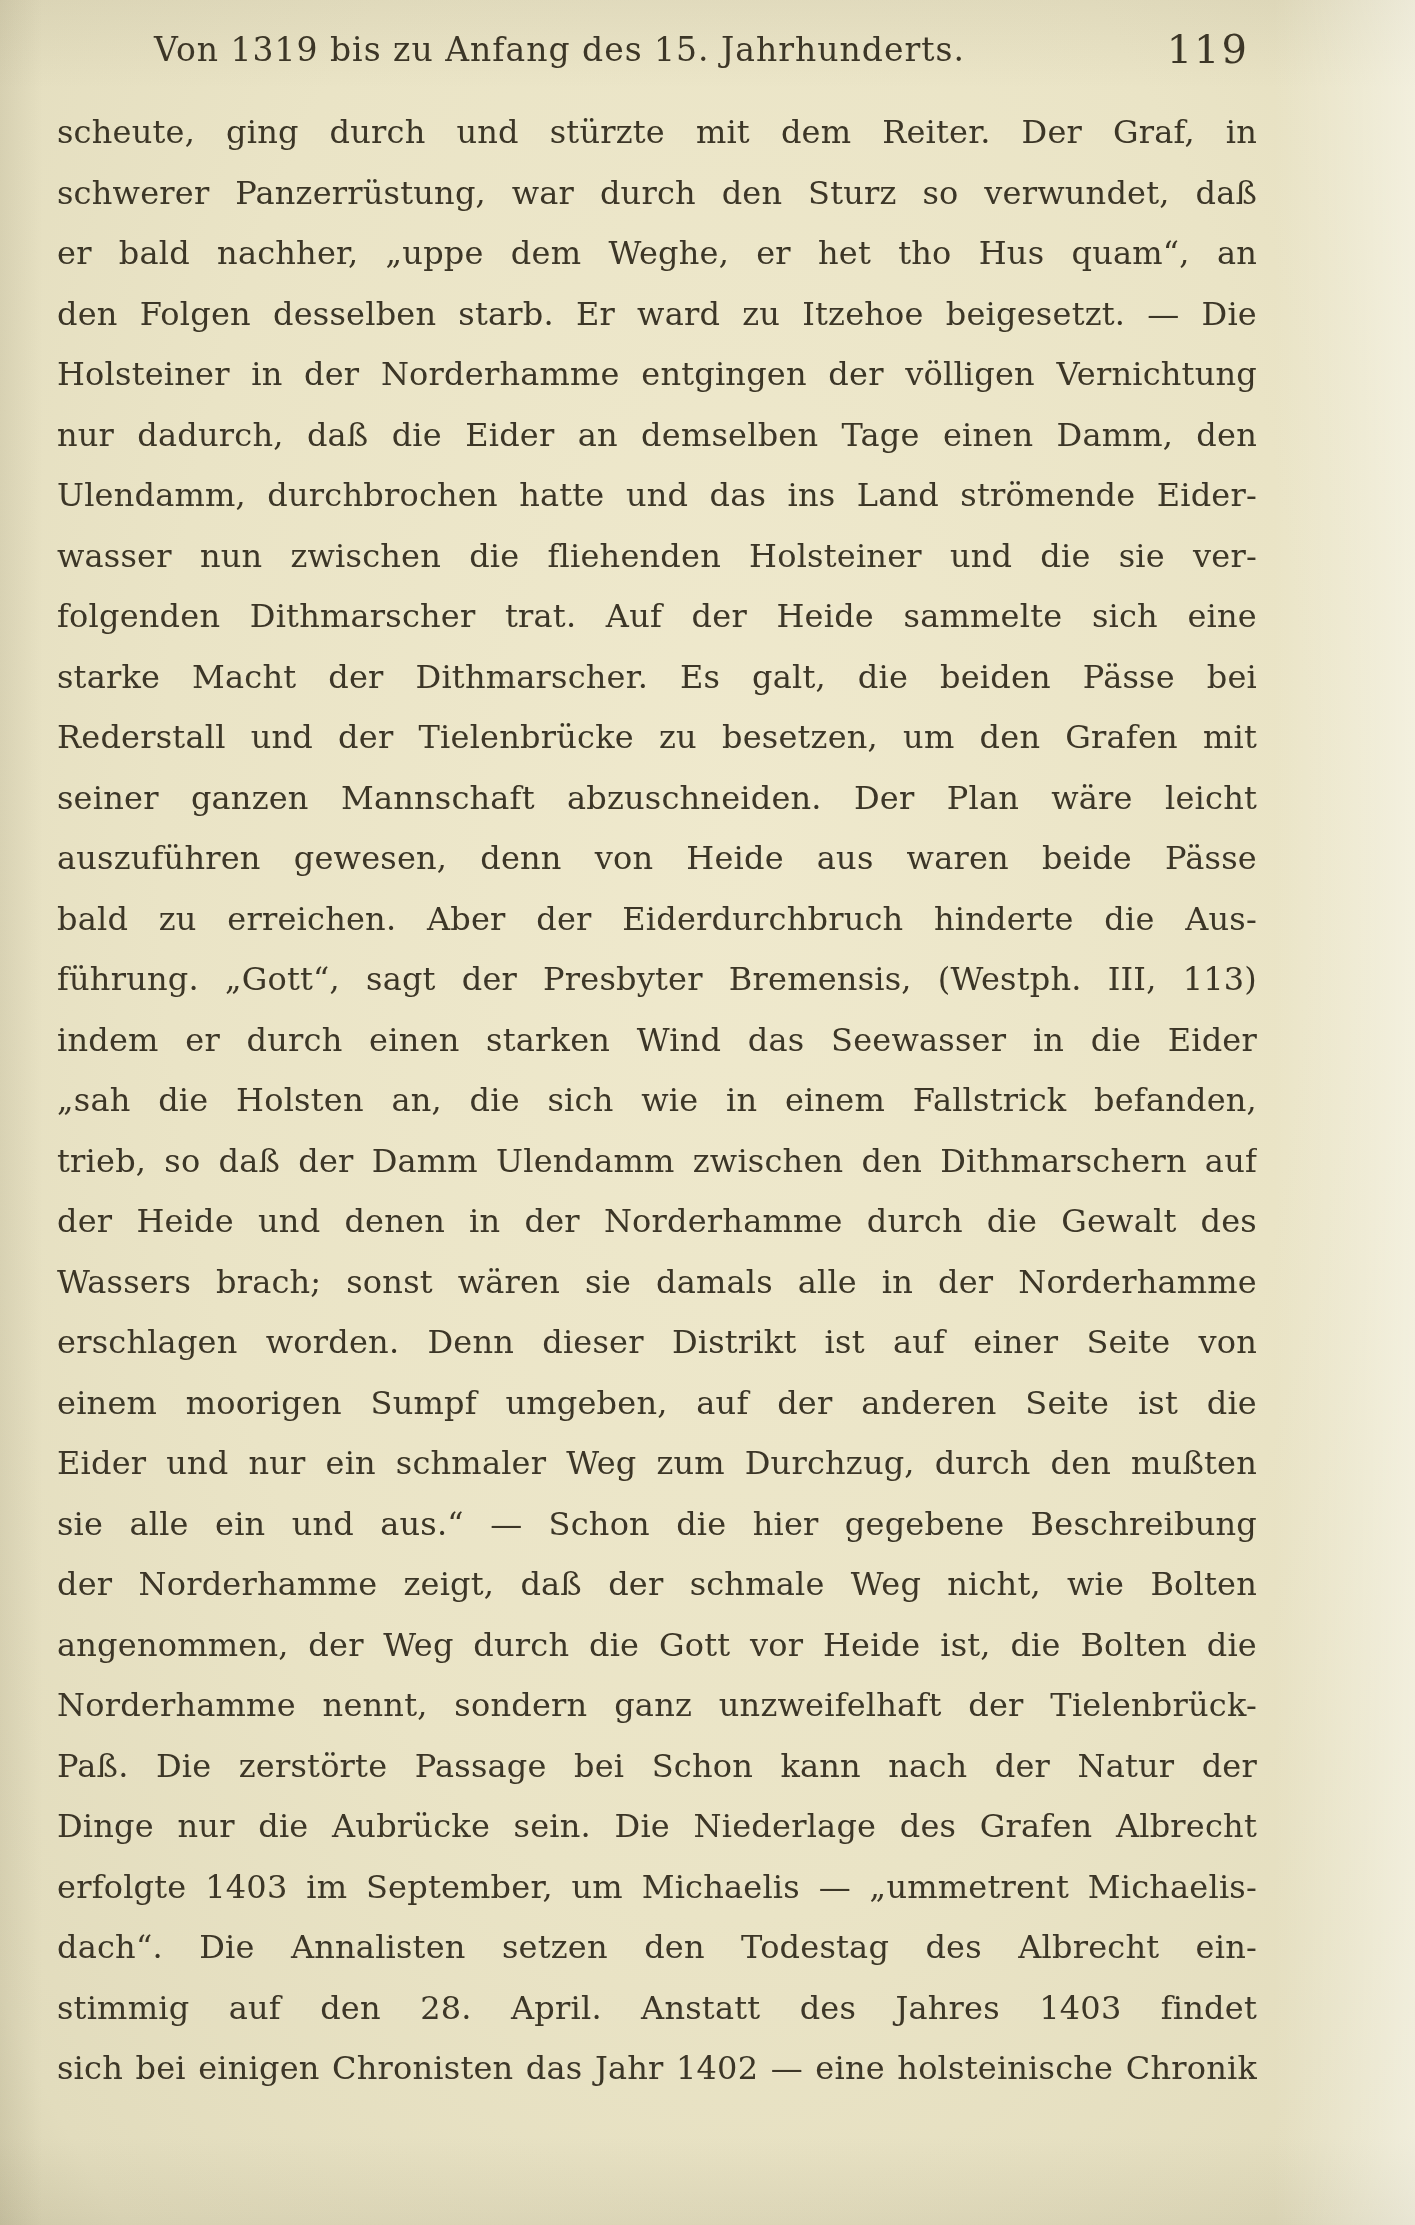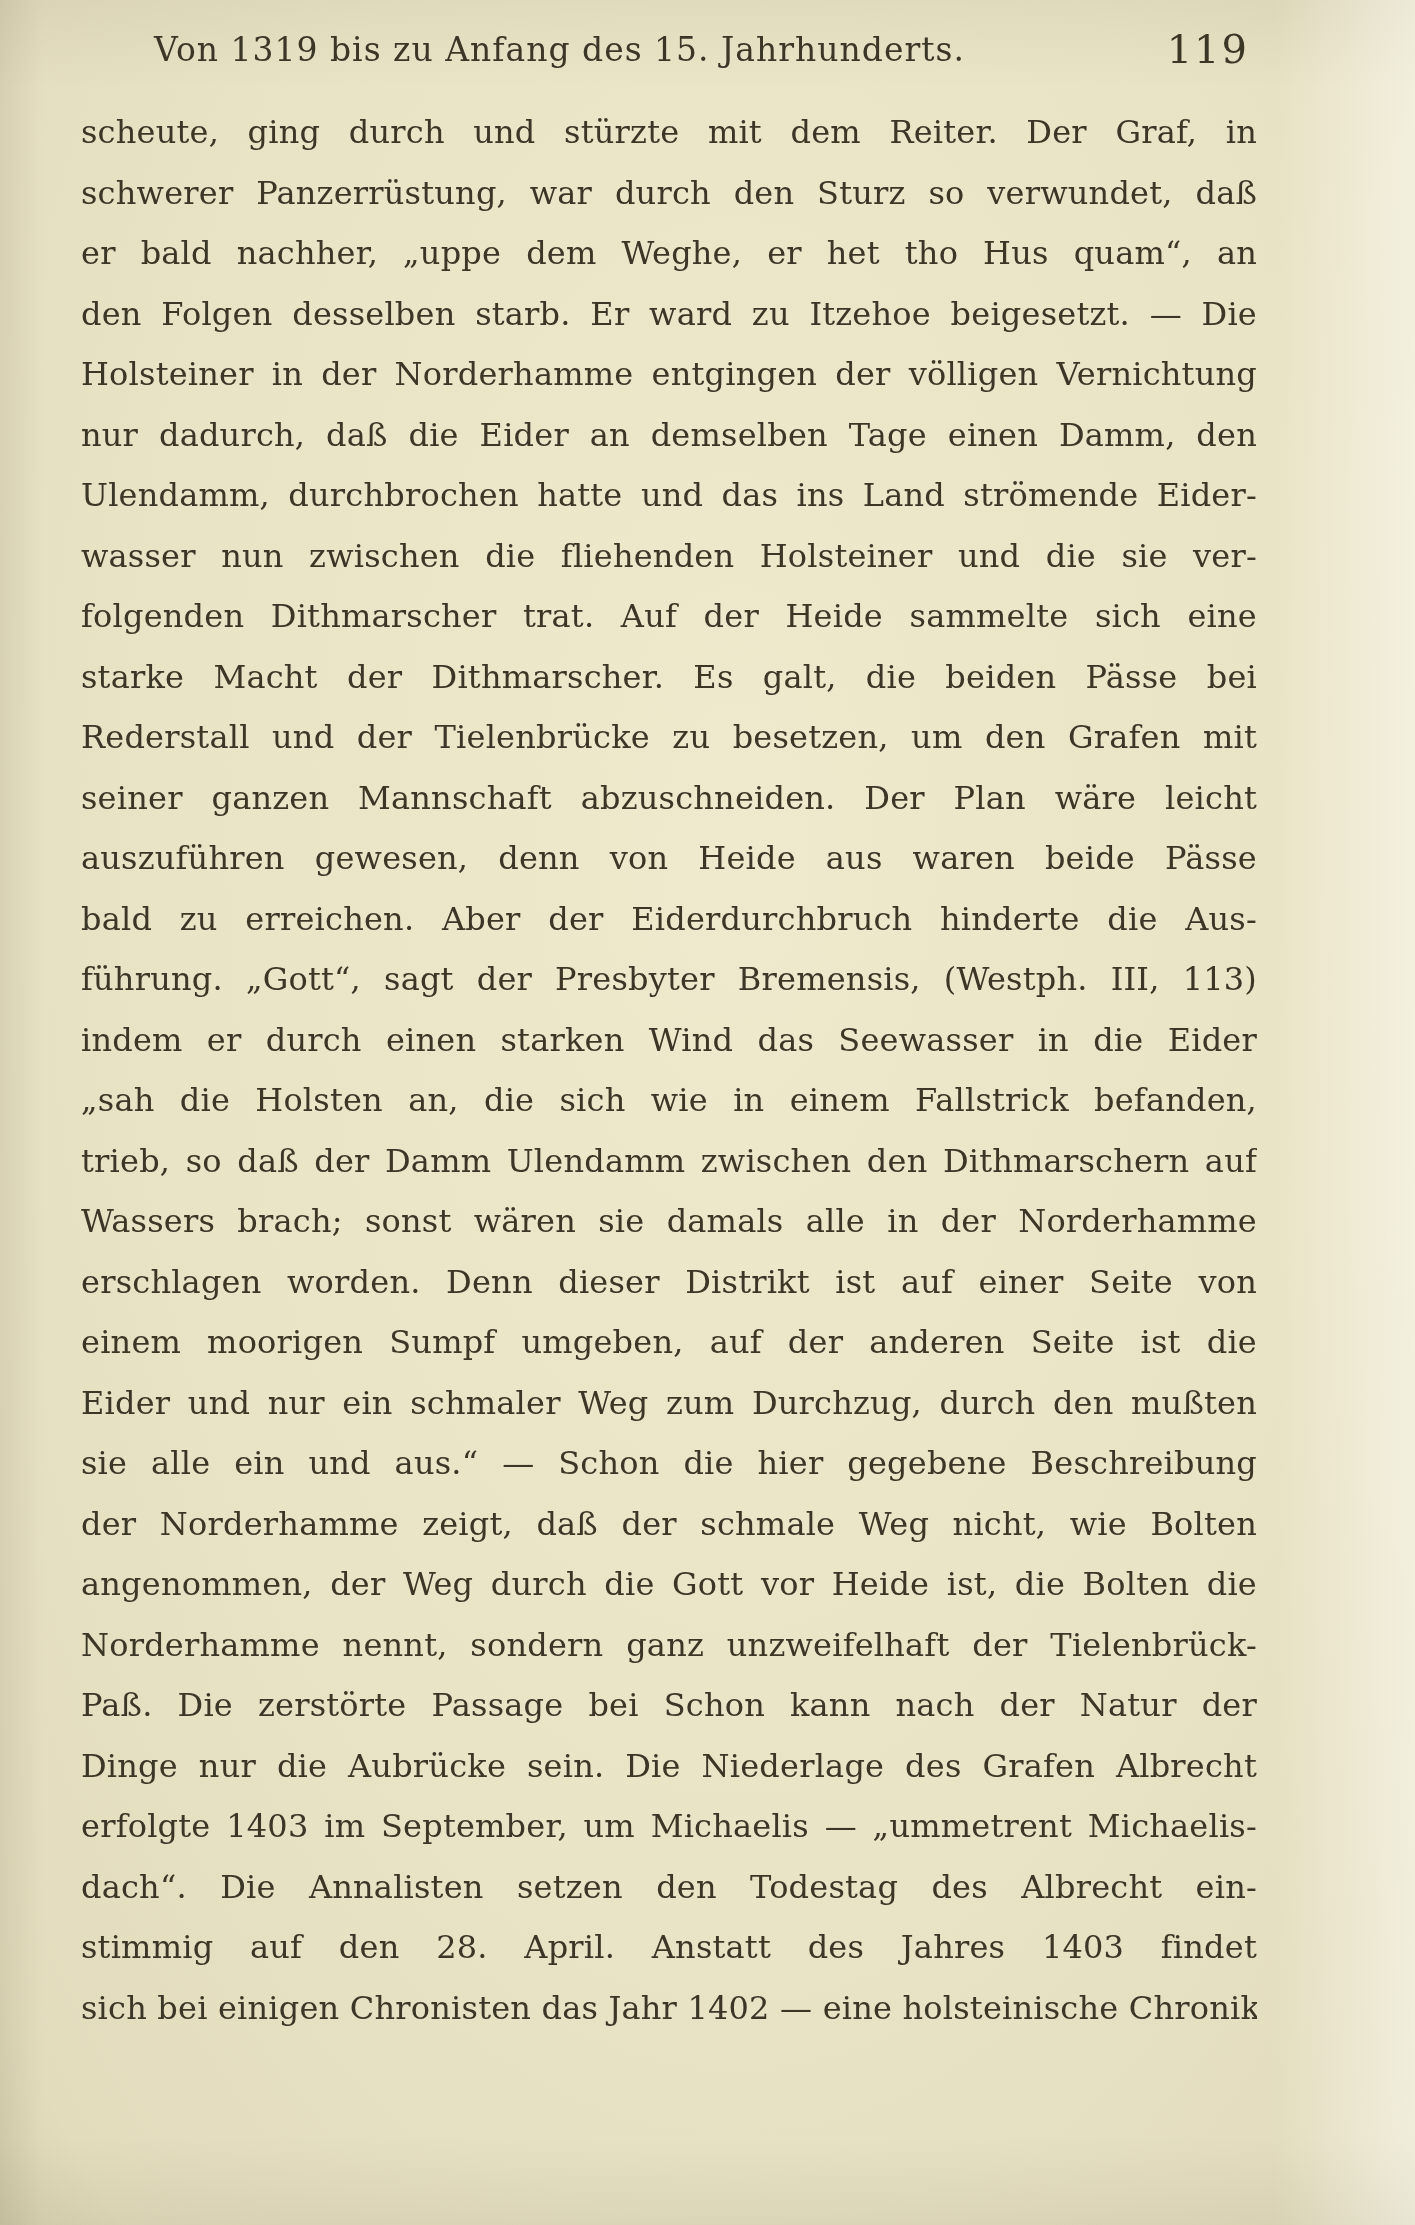--- a/index.html
+++ b/index.html
@@ -64,21 +64,20 @@
   }
   .line {
     height: 60.5px;
     font-size: 32px;
     line-height: 60.5px;
     text-align: justify;
     text-align-last: justify;
     overflow: hidden;
     white-space: nowrap;
     letter-spacing: 0.2px;
-    margin-left: 24px;
   }
 </style>
 </head>
 <body>
 
 <div class="page">
 
   <div class="header">
     <div class="header-title">Von 1319 bis zu Anfang des 15. Jahrhunderts.</div>
     <div class="page-number">119</div>
@@ -115,20 +114,21 @@
       <div class="line">bald zu erreichen.  Aber der Eiderdurchbruch hinderte die Aus-</div>
 
       <div class="line">führung.  „Gott“, sagt der Presbyter Bremensis, (Westph. III, 113)</div>
 
       <div class="line">indem er durch einen starken Wind das Seewasser in die Eider</div>
 
       <div class="line">„sah die Holsten an, die sich wie in einem Fallstrick befanden,</div>
 
       <div class="line">trieb, so daß der Damm Ulendamm zwischen den Dithmarschern auf</div>
 
+      <div class="line">der Heide und denen in der Norderhamme durch die Gewalt des</div>
 
       <div class="line">Wassers brach; sonst wären sie damals alle in der Norderhamme</div>
 
       <div class="line">erschlagen worden.  Denn dieser Distrikt ist auf einer Seite von</div>
 
       <div class="line">einem moorigen Sumpf umgeben, auf der anderen Seite ist die</div>
 
       <div class="line">Eider und nur ein schmaler Weg zum Durchzug, durch den mußten</div>
 
       <div class="line">sie alle ein und aus.“ — Schon die hier gegebene Beschreibung</div>

